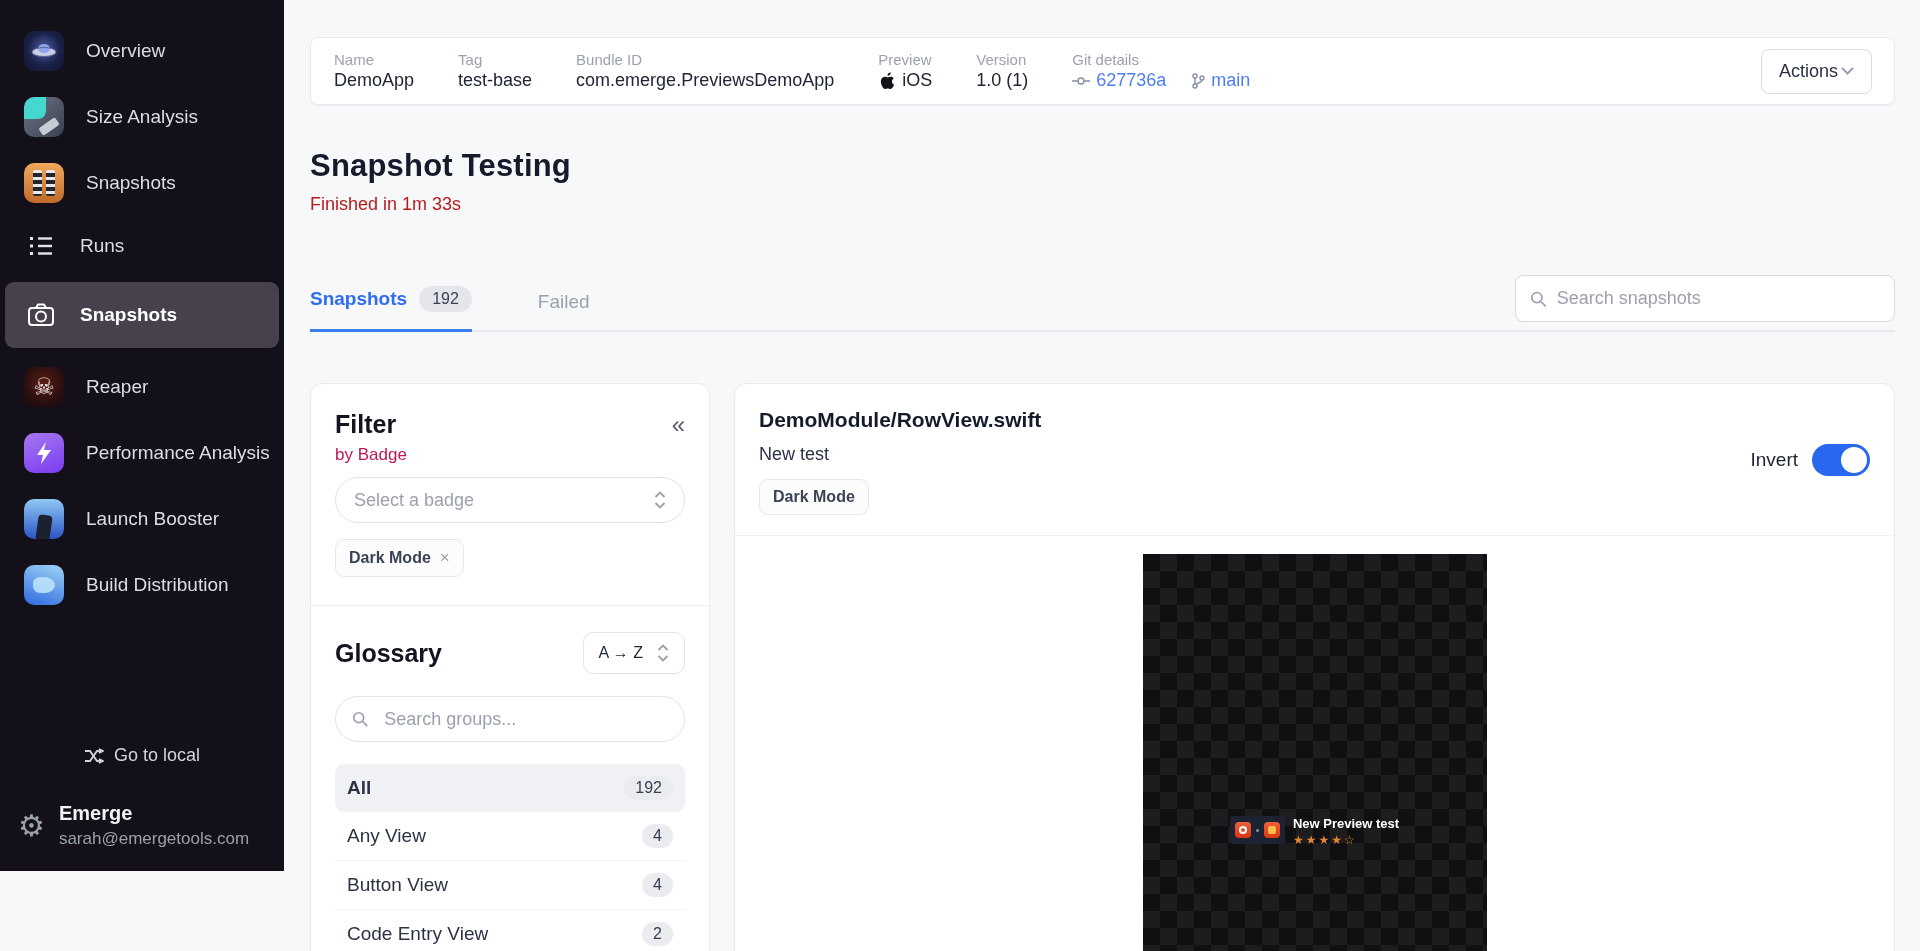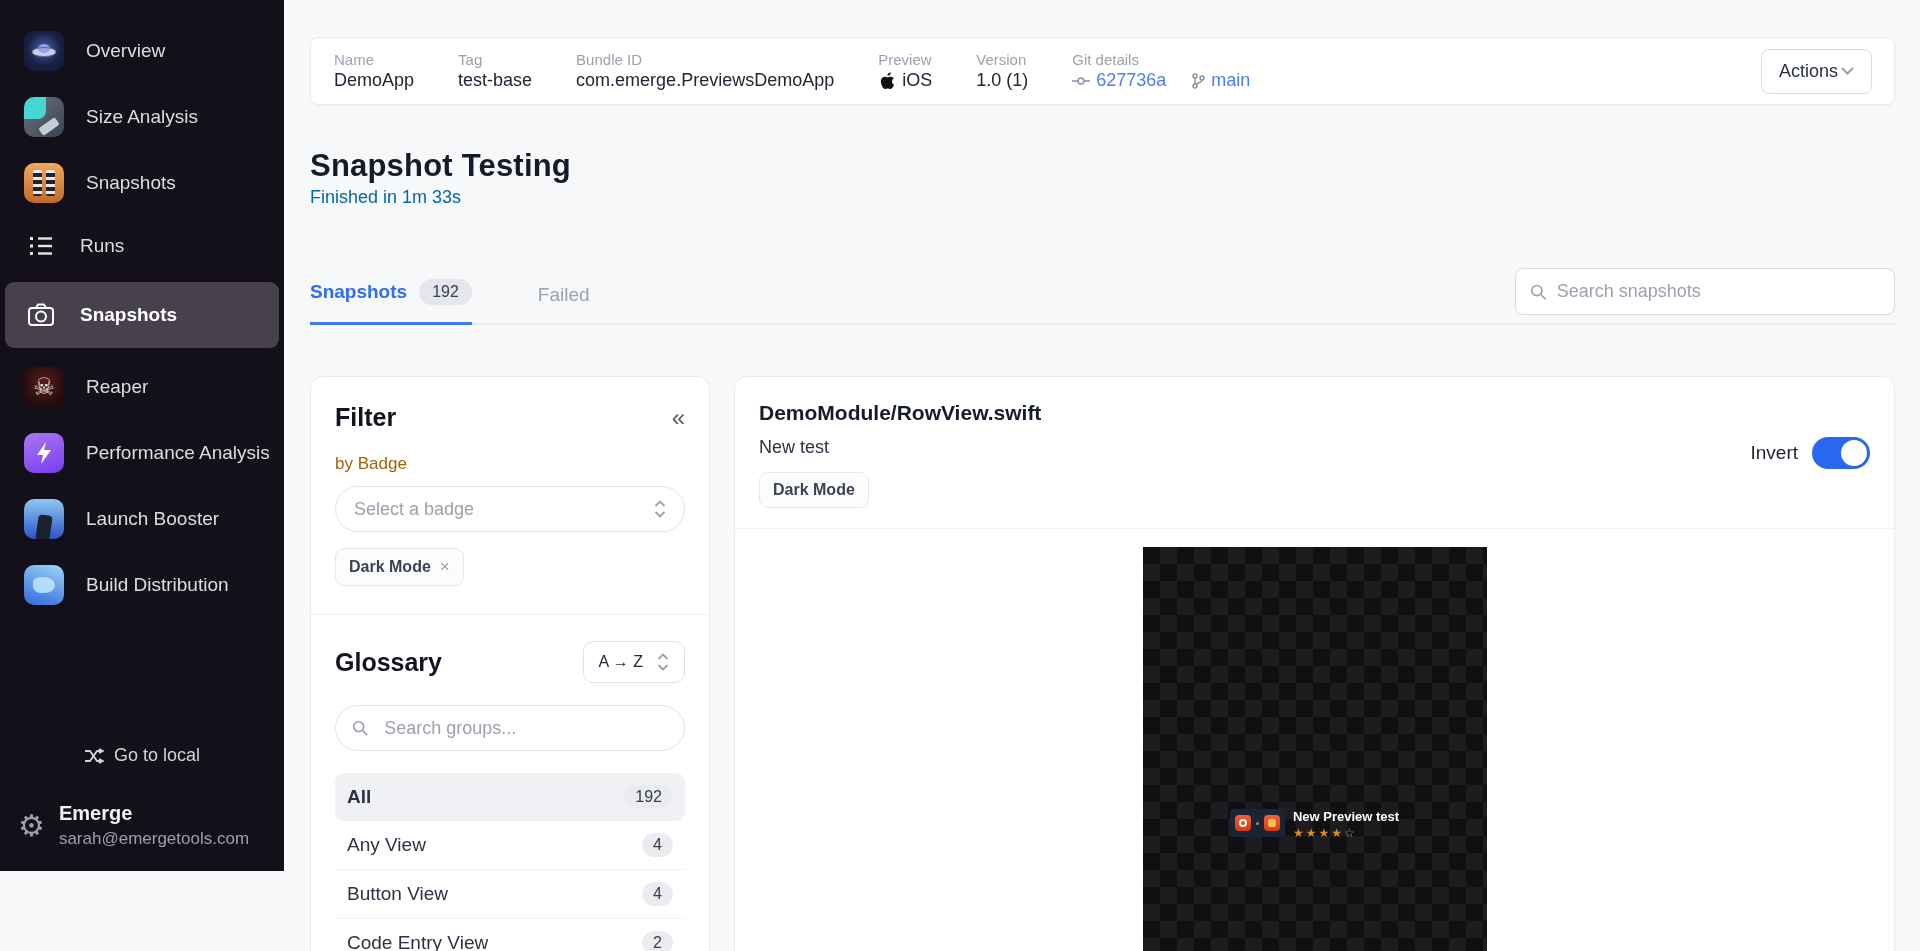--- a/index.html
+++ b/index.html
@@ -40,42 +40,42 @@
   .header-card { margin-top:37px; background:#fff; border:1px solid #e8eaee; border-radius:8px; box-shadow:0 1px 2px rgba(16,24,40,.04);
       height:68px; display:flex; align-items:center; padding:0 22px 0 23px; gap:44px; }
   .field .flabel { font-size:15px; color:#9ba1ad; margin-bottom:2px; }
   .field .fvalue { font-size:18px; color:#202634; display:flex; align-items:center; gap:7px; }
   .git-links { display:flex; gap:26px; }
   .glink { display:flex; align-items:center; gap:6px; color:#4d7df2; font-size:18px; cursor:pointer; }
   .actions-btn { margin-left:auto; display:flex; align-items:center; gap:3px; border:1px solid #d9dce2; background:#fff;
       border-radius:8px; padding:11px 17px; font-size:18px; color:#2a3146; font-family:inherit; cursor:pointer; }
 
   .page-title { margin-top:43px; font-size:31px; font-weight:bold; color:#161b2c; letter-spacing:.2px; }
-  .page-sub { margin-top:3px; font-size:18px; color:#0369a1; }
+  .page-sub { margin-top:10px; font-size:18px; color:#b91c1c; }
 
   .tabs-row { margin-top:32px; display:flex; align-items:flex-end; border-bottom:2px solid #e7e9ed; position:relative; }
   .tab { display:flex; align-items:center; gap:12px; padding-bottom:17px; cursor:pointer; }
   .tab.active { border-bottom:3px solid #3d7bf0; margin-bottom:-2px; }
   .tab.active .tab-label { color:#2f6df0; font-size:19px; font-weight:bold; }
   .tab-badge { background:#e4e6eb; color:#394256; border-radius:999px; padding:4px 13px; font-size:16px; }
   .tab.failed { margin-left:66px;margin-top:44px; }
   .tab.failed .tab-label { color:#9ba1ad; font-size:19px; }
   .search-snap { position:absolute; right:0; bottom:8px; width:380px; height:47px; background:#fff; border:1px solid #d7dade;
       border-radius:8px; display:flex; align-items:center; gap:10px; padding:0 14px; }
   .search-snap input, .search-groups input { border:none; outline:none; font-size:18px; color:#374151; width:100%; font-family:inherit; background:transparent; }
   .search-snap input::placeholder, .search-groups input::placeholder { color:#9ba1ad; }
 
   .content-row { display:flex; gap:24px; margin-top:51px; align-items:flex-start; }
 
   
   .filter-card { width:400px; flex:none; background:#fff; border:1px solid #e8eaee; border-radius:12px; padding:26px 24px; height:700px; }
   .filter-head { display:flex; justify-content:space-between; align-items:center; }
   .h2 { font-size:25px; font-weight:bold; color:#12151f; }
   .collapse { font-size:24px; color:#565d6b; cursor:pointer; }
-  .by-badge { margin-top:22px; font-size:17px; color:#a16207; }
+  .by-badge { margin-top:6px; font-size:17px; color:#be185d; }
   .select-badge { margin-top:12px; height:46px; border:1px solid #e1e3e9; border-radius:23px; display:flex; align-items:center;
       padding:0 18px; color:#9ba1ad; font-size:18px; cursor:pointer; }
   .updown { margin-left:auto; color:#9ba1ad; }
   .chip { display:inline-flex; align-items:center; gap:9px; margin-top:16px; background:#fcfcfd; border:1px solid #e5e7ec;
       border-radius:9px; padding:8px 13px; font-size:16px; font-weight:bold; color:#3b4254; }
   .chip .x { color:#9ba1ad; font-weight:normal; font-size:17px; cursor:pointer; }
   .divider { border-top:1px solid #edeef2; margin:28px -24px 0; }
   .gloss-head { display:flex; justify-content:space-between; align-items:center; margin-top:26px; }
   .sort-box { display:flex; align-items:center; gap:14px; border:1px solid #e1e3e9; border-radius:10px; padding:11px 15px;
       font-size:16px; color:#232a3a; cursor:pointer; background:#fff; font-family:inherit; }

